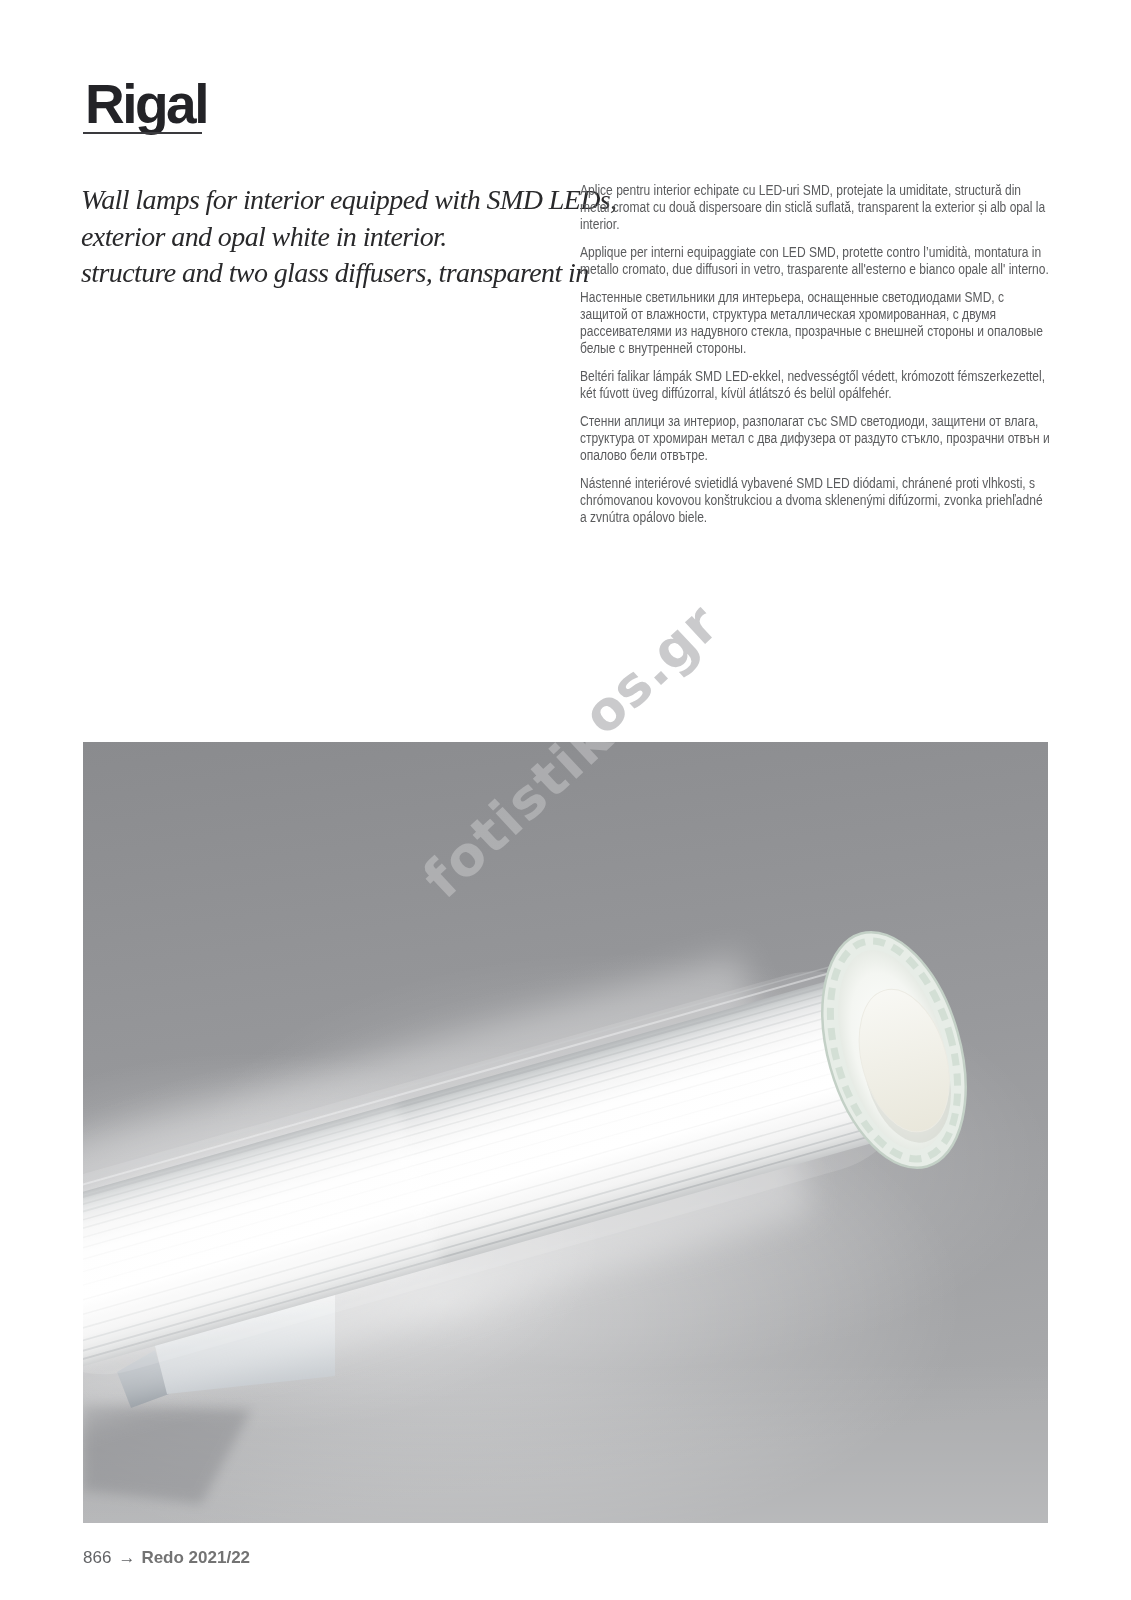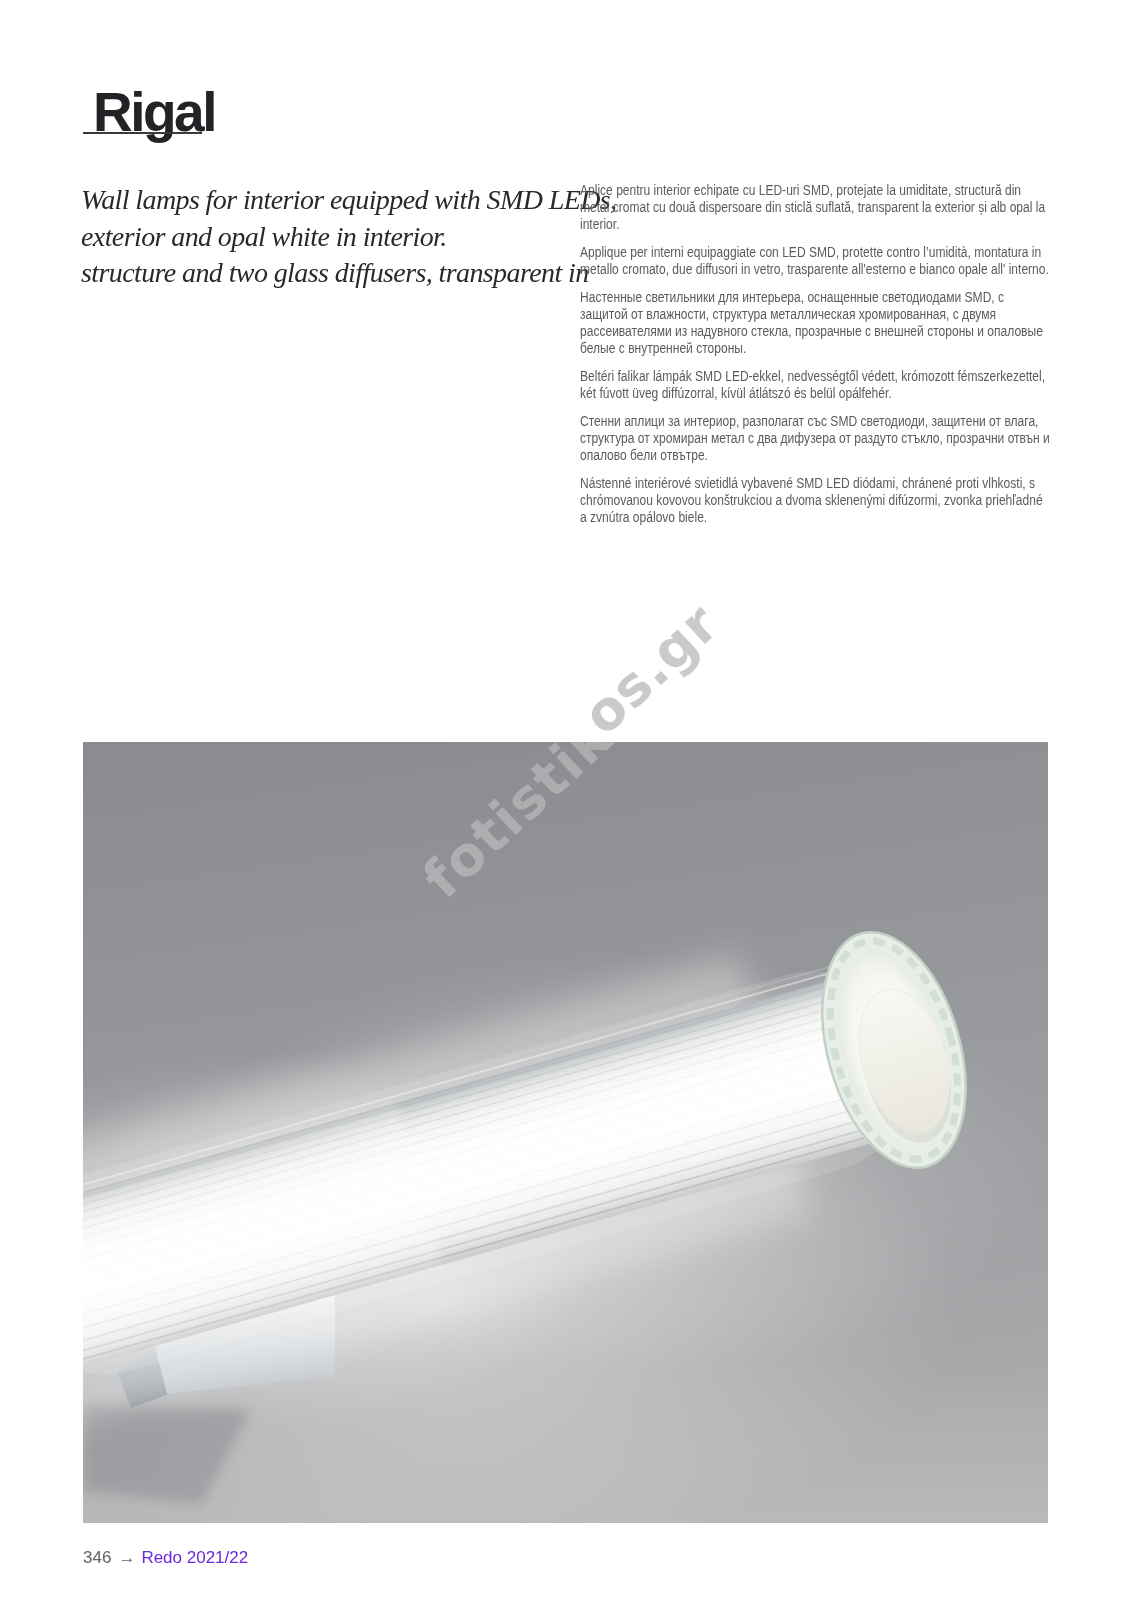--- a/index.html
+++ b/index.html
@@ -2,21 +2,21 @@
 <html><head>
 <meta charset="utf-8">
 <style>
   html,body{margin:0;padding:0;background:#e8e8e8;}
   .page{
     position:relative;width:1131px;height:1600px;background:#ffffff;
     font-family:"Liberation Sans",sans-serif;overflow:hidden;margin:0 auto;
   }
   
   .brand-title{
-    position:absolute;left:81px;top:72px;margin:12px;
+    position:absolute;left:81px;top:72px;margin:4px;
     font-size:55px;line-height:56px;font-weight:bold;letter-spacing:-2.5px;
     color:#232327;font-family:"Liberation Sans",sans-serif;
   }
   .title-underline{
     position:absolute;left:83px;top:132px;width:119px;height:2px;background:#3a3a3e;
   }
   
   .intro{
     position:absolute;left:81px;top:182px;width:520px;
     font-family:"Liberation Serif","DejaVu Serif",serif;
@@ -45,21 +45,21 @@
     position:absolute;left:83px;top:742px;width:965px;height:781px;
     z-index:1;overflow:hidden;
   }
   .photo svg{display:block;}
   
   .footer{
     position:absolute;left:83px;top:1548px;
     font-size:17px;line-height:20px;color:#626366;
   }
   .footer .arrow{margin:0 6px 0 7px;}
-  .footer .red{color:#6d28d9;font-weight:normal;margin-top:31px;}
+  .footer .red{color:#737373;font-weight:bold;margin-top:31px;}
 </style>
 </head>
 <body>
 
 <div class="page">
 
   <h1 class="brand-title">Rigal</h1>
   <div class="title-underline"></div>
 
   <div class="intro">
@@ -184,16 +184,16 @@
         <ellipse rx="66" ry="121" fill="#e7ede7" stroke="#c3d0c6" stroke-width="2.5"></ellipse>
         <ellipse rx="58" ry="112" fill="none" stroke="#ccd9cf" stroke-width="7" stroke-dasharray="12 8" opacity="0.75"></ellipse>
         <ellipse rx="50" ry="103" fill="url(#capInner)"></ellipse>
         <ellipse cx="6" cy="27" rx="41" ry="70" fill="#cfd2c9" opacity="0.5"></ellipse>
         <ellipse cx="7" cy="13" rx="42" ry="73" fill="url(#disc)" stroke="#ecebe3" stroke-width="1"></ellipse>
       </g>
     </svg>
   </div>
 
   <div class="footer">
-    <span>346</span><span class="arrow">→</span><span class="red">Redo 2021/22</span>
+    <span>866</span><span class="arrow">→</span><span class="red">Redo 2021/22</span>
   </div>
 
 </div>
 
 </body></html>

